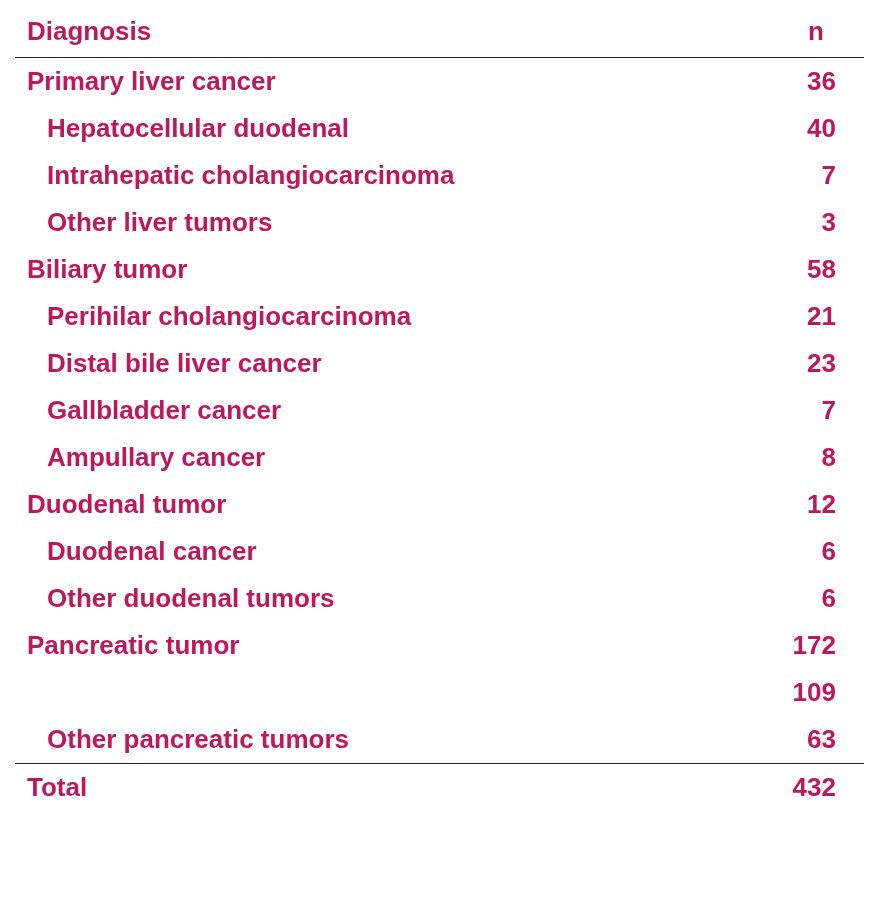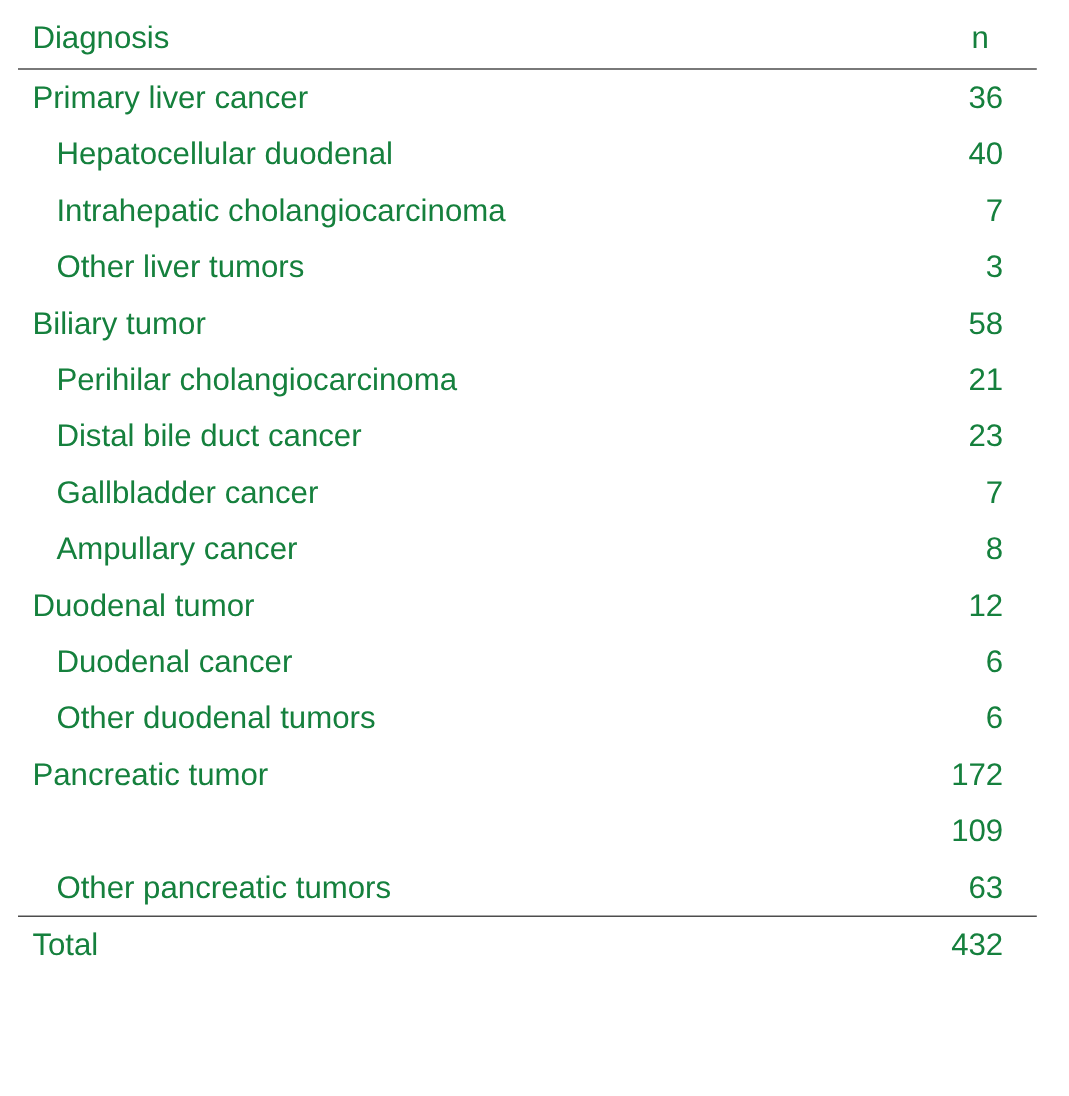--- a/index.html
+++ b/index.html
@@ -4,21 +4,22 @@
   <style>
     html, body { margin: 0; padding: 0; background: #ffffff; }
     body { width: 891px; height: 913px; position: relative; overflow: hidden; }
     .table {
       position: absolute;
       left: 15px;
       top: 0;
       width: 849px;
       font-family: "Liberation Sans", sans-serif;
       font-size: 26px;
-      color: #15803d;
+      color: #be185d;
+      font-weight: bold;
     }
     .row {
       position: relative;
       height: 47px;
       line-height: 47px;
     }
     .header-row { height: 58px; line-height: 62px; border-bottom: 1.5px solid #222222; box-sizing: border-box; }
     .label { position: absolute; left: 12px; white-space: nowrap; }
     .row.sub .label { left: 32px; }
     .value { position: absolute; right: 28px; text-align: right; white-space: nowrap; }
@@ -54,21 +55,21 @@
       </div>
     <div class="row">
         <span class="label">Biliary tumor</span>
         <span class="value">58</span>
       </div>
     <div class="row sub">
         <span class="label">Perihilar cholangiocarcinoma</span>
         <span class="value">21</span>
       </div>
     <div class="row sub">
-        <span class="label">Distal bile duct cancer</span>
+        <span class="label">Distal bile liver cancer</span>
         <span class="value">23</span>
       </div>
     <div class="row sub">
         <span class="label">Gallbladder cancer</span>
         <span class="value">7</span>
       </div>
     <div class="row sub">
         <span class="label">Ampullary cancer</span>
         <span class="value">8</span>
       </div>

